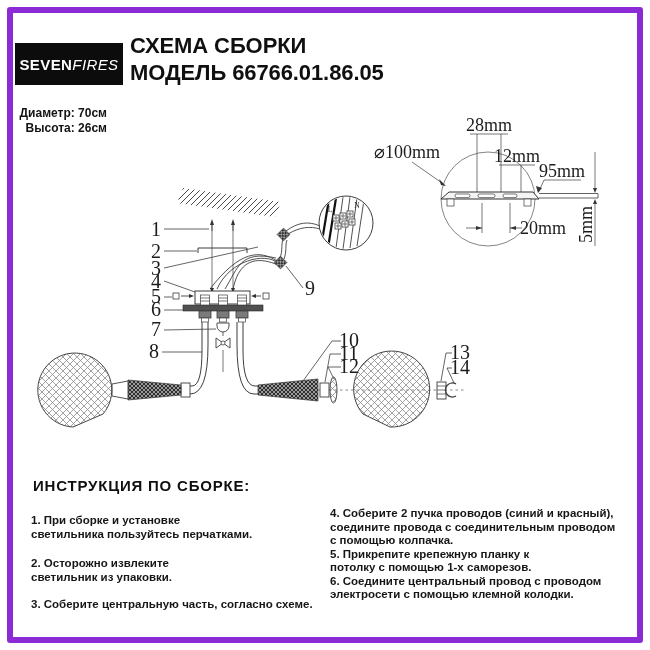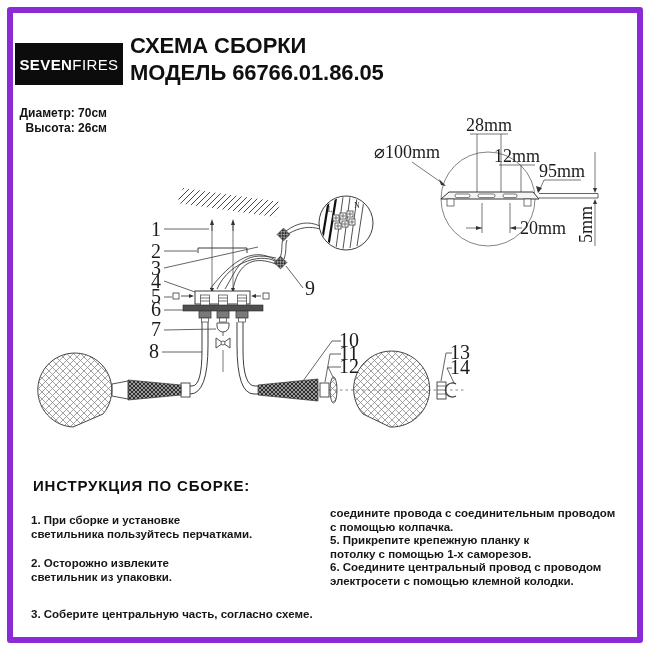--- a/index.html
+++ b/index.html
@@ -3,34 +3,34 @@
 <meta charset="utf-8">
 <style>
   html,body{margin:0;padding:0;background:#fff;}
   #page{position:relative;width:650px;height:650px;background:#ffffff;overflow:hidden;
         font-family:"Liberation Sans",sans-serif;color:#161616;}
   .frame{position:absolute;left:7px;top:7px;width:636px;height:636px;box-sizing:border-box;
          border:6px solid #8a2bd5;border-radius:3px;}
   .logo{position:absolute;left:15px;top:43px;width:108px;height:42px;background:#0c0c0c;
         display:flex;align-items:center;justify-content:center;color:#fff;font-size:15px;letter-spacing:.4px;text-align:center;}
   .logo .b{font-weight:800;}
-  .logo .l{font-weight:300;}
+  .logo .l{font-weight:300;font-style:italic;}
   .title{position:absolute;left:130px;top:32px;font-size:22px;font-weight:700;line-height:27px;
          letter-spacing:-0.1px;color:#101010;}
   .specs{position:absolute;left:12px;top:106px;width:95px;text-align:right;font-size:12px;
          font-weight:600;line-height:15px;color:#131313;}
   svg.diagram{position:absolute;left:0;top:0;}
   .instr-head{position:absolute;left:33px;top:477px;font-size:15px;font-weight:700;letter-spacing:.8px;color:#101010;}
   .col{position:absolute;font-size:11.5px;font-weight:600;line-height:13.5px;color:#161616;}
   .col-left{left:31px;top:514px;width:295px;}
   .col-right{left:330px;top:507px;width:305px;}
   .item{margin:0 0 0 0;}
   .col-left .item+.item{margin-top:16px;}
   .col-right .item+.item{}
-  .col-left .item:last-child{margin-top:24px;}
+  .col-left .item:last-child{margin-top:14px;}
   .col-right .item:last-child{}
   text{font-family:"Liberation Serif",serif;fill:#1c1c1c;}
   .pn{font-size:20px;}
   .dim{font-size:18px;}
   .wl{font-size:7.5px;}
 </style>
 </head>
 <body>
 
 <div id="page">
@@ -264,20 +264,21 @@
       <div>2. Осторожно извлеките</div>
       <div>светильник из упаковки.</div>
     </div>
     <div class="item">
       <div>3. Соберите центральную часть, согласно схеме.</div>
     </div>
   </div>
 
   <div class="col col-right">
     <div class="item">
+      <div>4. Соберите 2 пучка проводов (синий и красный),</div>
       <div>соедините провода с соединительным проводом</div>
       <div>с помощью колпачка.</div>
     </div>
     <div class="item">
       <div>5. Прикрепите крепежную планку к</div>
       <div>потолку с помощью 1-х саморезов.</div>
     </div>
     <div class="item">
       <div>6. Соедините центральный провод с проводом</div>
       <div>электросети с помощью клемной колодки.</div>

